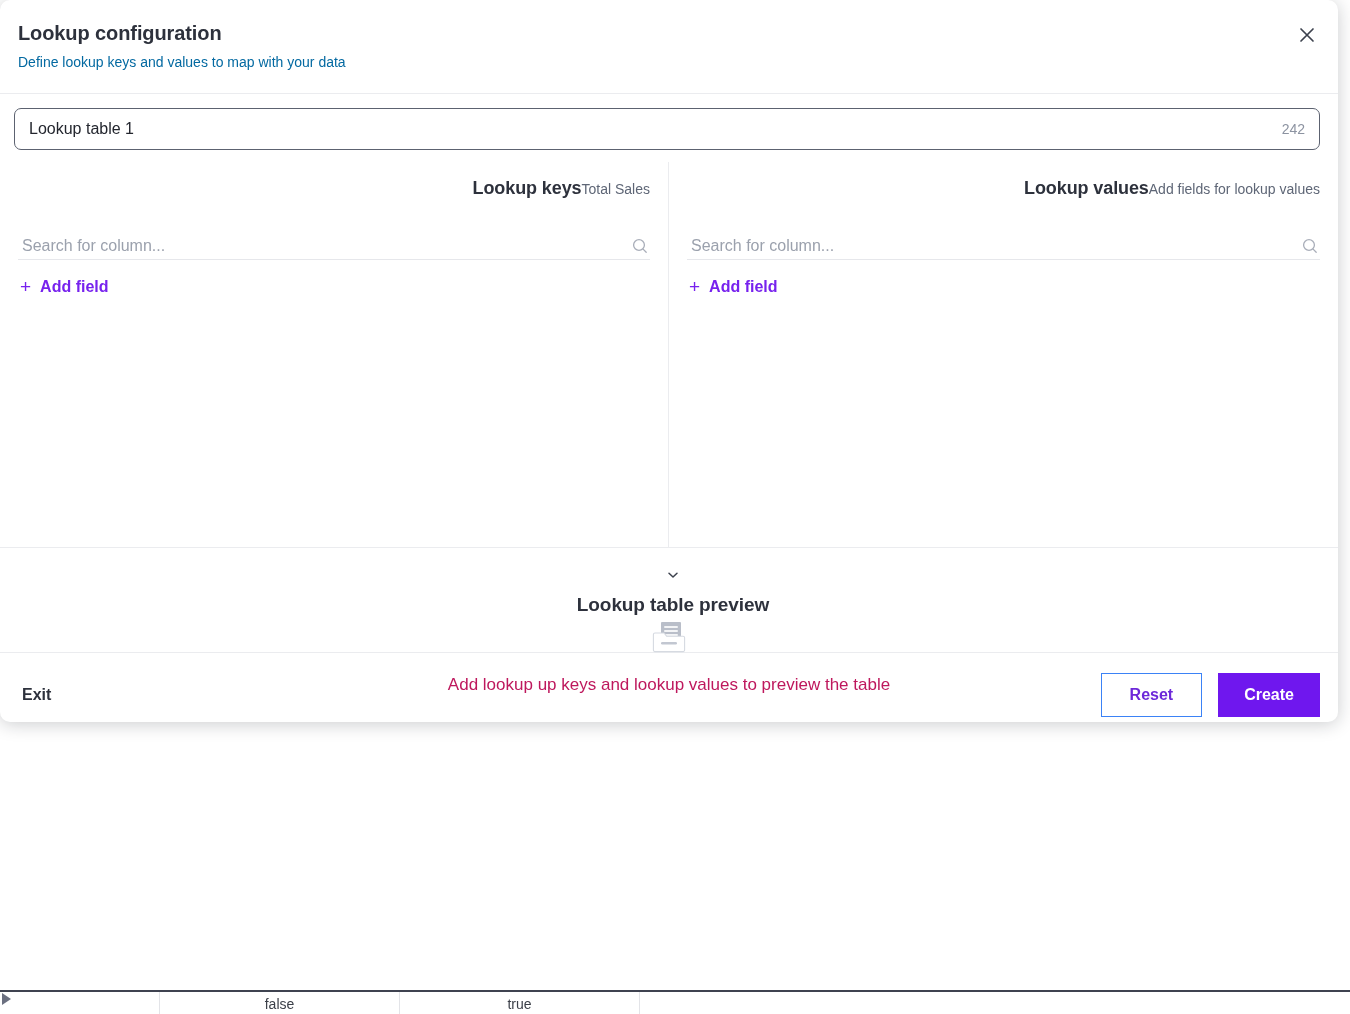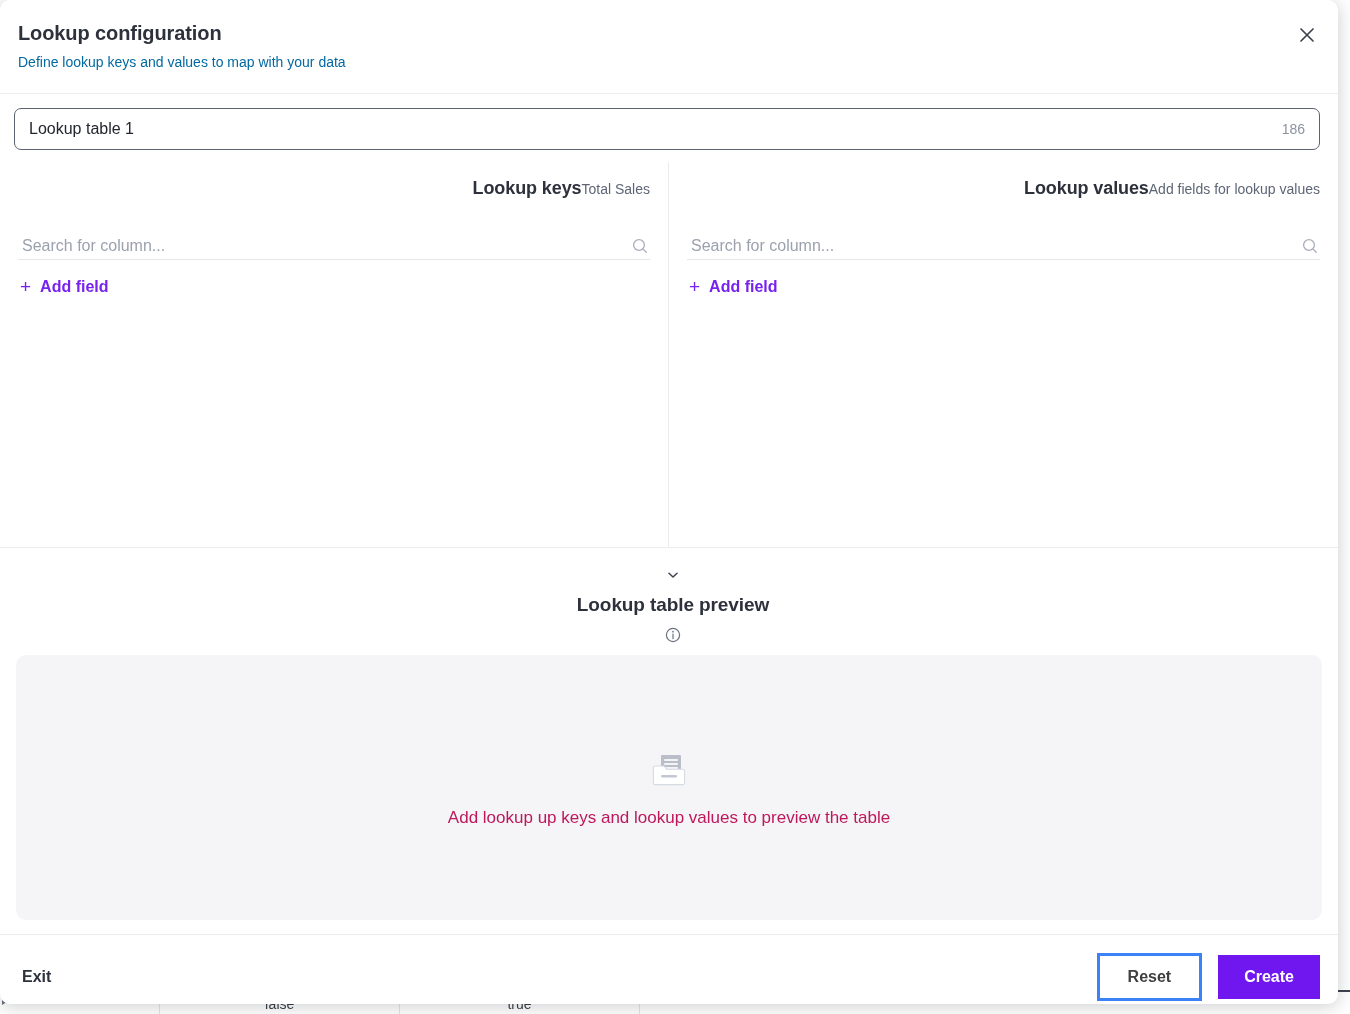--- a/index.html
+++ b/index.html
@@ -45,21 +45,21 @@
     border-left: 9px solid #6b7080;
     border-top: 6px solid transparent;
     border-bottom: 6px solid transparent;
   }
 
   
   #modal {
     position: absolute;
     left: 0; top: 0;
     width: 1338px;
-    height: 1004px;
+    height: 722px;
     background: #ffffff;
     border-radius: 10px;
     overflow: hidden;
     display: flex;
     flex-direction: column;
     box-shadow: 0 2px 18px rgba(20,22,30,0.22);
   }
 
   
   .modal-header {
@@ -276,23 +276,23 @@
     border: none;
     font-family: inherit;
     cursor: pointer;
     padding: 8px 4px;
   }
   .footer-right { display: flex; align-items: center; gap: 16px; }
   .btn-reset {
     font-family: inherit;
     font-size: 16px;
     font-weight: 700;
-    color: #404040;
+    color: #6d28d9;
     background: #ffffff;
-    border: 3px solid #3b82f6;
+    border: 1px solid #3b82f6;
     border-radius: 0;
     padding: 12px 28px;
     cursor: default;
   }
   .btn-create {
     font-family: inherit;
     font-size: 16px;
     font-weight: 700;
     color: #ffffff;
     background: #6f17ee;
@@ -325,21 +325,21 @@
         <svg width="18" height="18" viewBox="0 0 18 18" fill="none" xmlns="http://www.w3.org/2000/svg">
           <path d="M3 3 L15 15 M15 3 L3 15" stroke="#3d424e" stroke-width="1.7" stroke-linecap="round"></path>
         </svg>
       </span>
     </button>
   </div>
 
   <div class="name-row">
     <div class="name-input-wrap">
       <input class="name-input" type="text" value="Lookup table 1" style="">
-      <span class="char-count">186</span>
+      <span class="char-count">242</span>
     </div>
   </div>
 
   <div class="columns">
 
     <div class="col left">
       <div class="col-head">
         <div class="col-title">Lookup keys</div>
         <div class="col-hint">Total Sales</div>
       </div>

